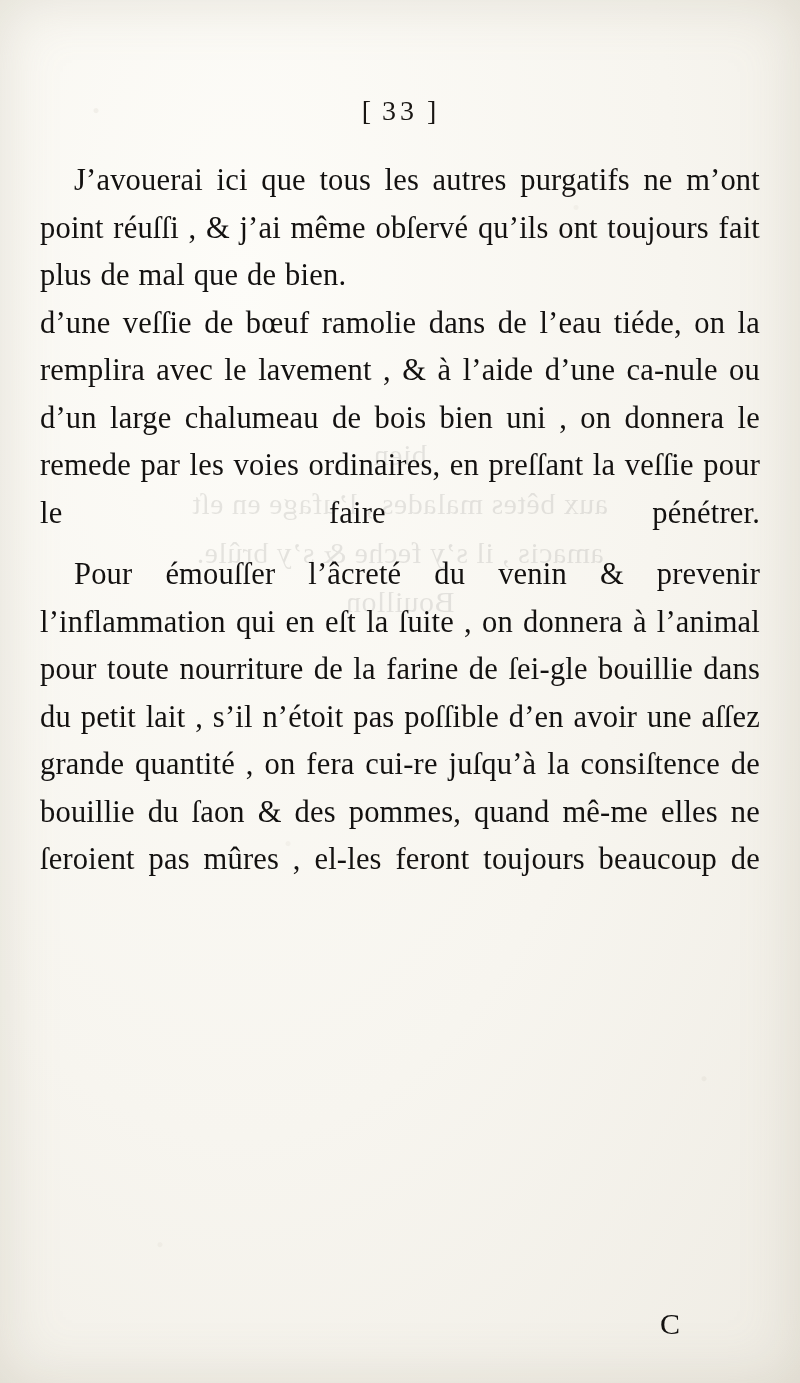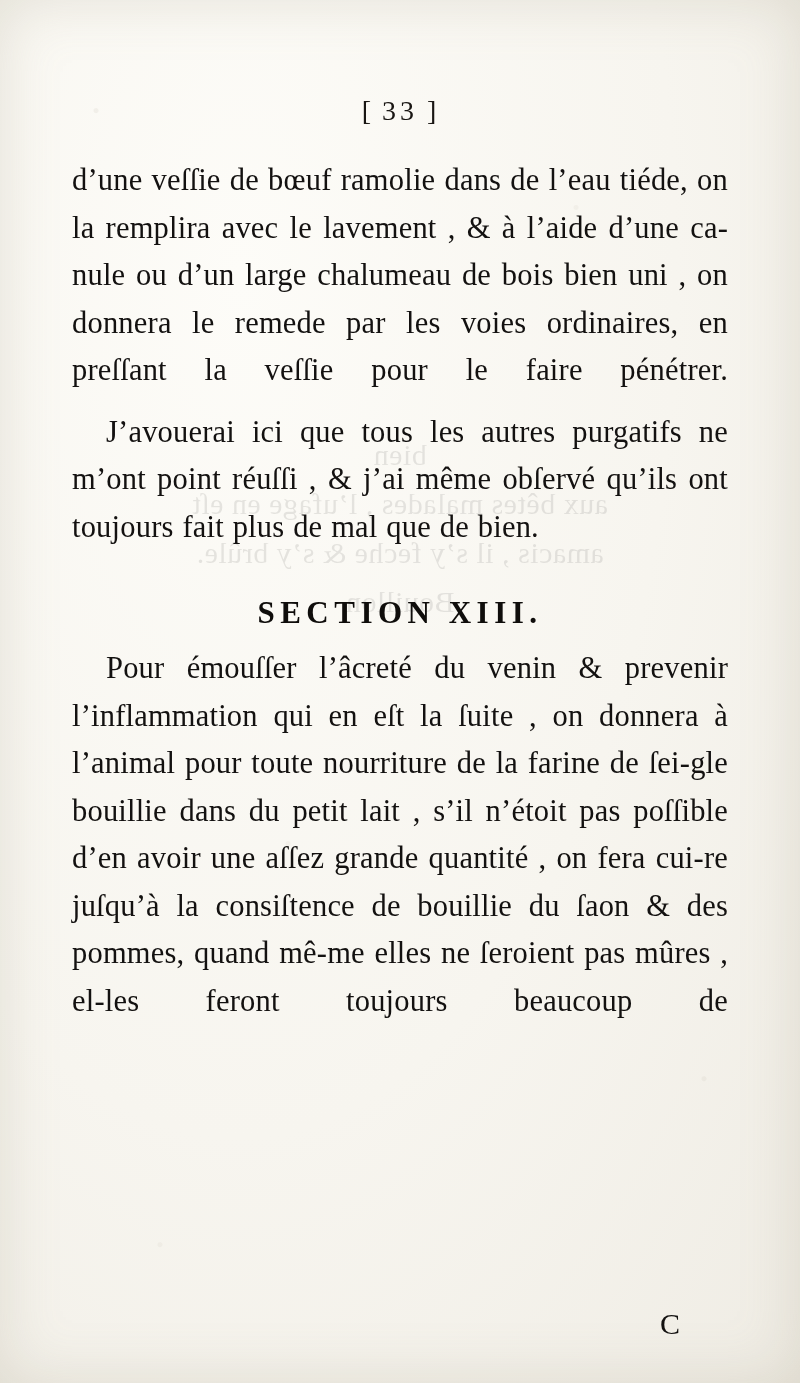--- a/index.html
+++ b/index.html
@@ -36,21 +36,21 @@
     color: #000;
     padding: 430px 70px 0 70px;
     box-sizing: border-box;
     text-align: center;
     letter-spacing: 0.5px;
     filter: blur(0.4px);
   }
   .page-inner {
     position: relative;
     z-index: 2;
-    padding: 0 72px;
+    padding: 0 40px;
   }
   .folio {
     text-align: center;
     font-size: 28px;
     letter-spacing: 2px;
     padding-top: 95px;
     height: 46px;
     color: #191613;
   }
   .folio .num { letter-spacing: 4px; }
@@ -136,24 +136,23 @@
 
   <div class="page-inner">
 
     <div class="folio">
       <span>[</span>
       <span class="num">33</span>
       <span>]</span>
     </div>
 
     <div class="body-block">
+      <p class="para indent last-ragged">J’avouerai ici que tous les autres purgatifs ne m’ont point réuſſi , &amp; j’ai même obſervé qu’ils ont toujours fait plus de mal que de bien.</p>
       <p class="para first">d’une veſſie de bœuf ramolie dans de l’eau tiéde, on la remplira avec le lavement , &amp; à l’aide d’une ca-nule ou d’un large chalumeau de bois bien uni , on donnera le remede par les voies ordinaires, en preſſant la veſſie pour le faire pénétrer.</p>
-      <p class="para indent last-ragged">J’avouerai ici que tous les autres purgatifs ne m’ont point réuſſi , &amp; j’ai même obſervé qu’ils ont toujours fait plus de mal que de bien.</p>
 
-      <div class="section-head">SECTION XIII.</div>
 
       <p class="para indent">Pour émouſſer l’âcreté du venin &amp; prevenir l’inflammation qui en eſt la ſuite , on donnera à l’animal pour toute nourriture de la farine de ſei-gle bouillie dans du petit lait , s’il n’étoit pas poſſible d’en avoir une aſſez grande quantité , on fera cui-re juſqu’à la consiſtence de bouillie du ſaon &amp; des pommes, quand mê-me elles ne ſeroient pas mûres , el-les feront toujours beaucoup de</p>
     </div>
 
   </div>
 
   <div class="catchword">C</div>
   <div class="edge-shade"></div>
 </div>
 

